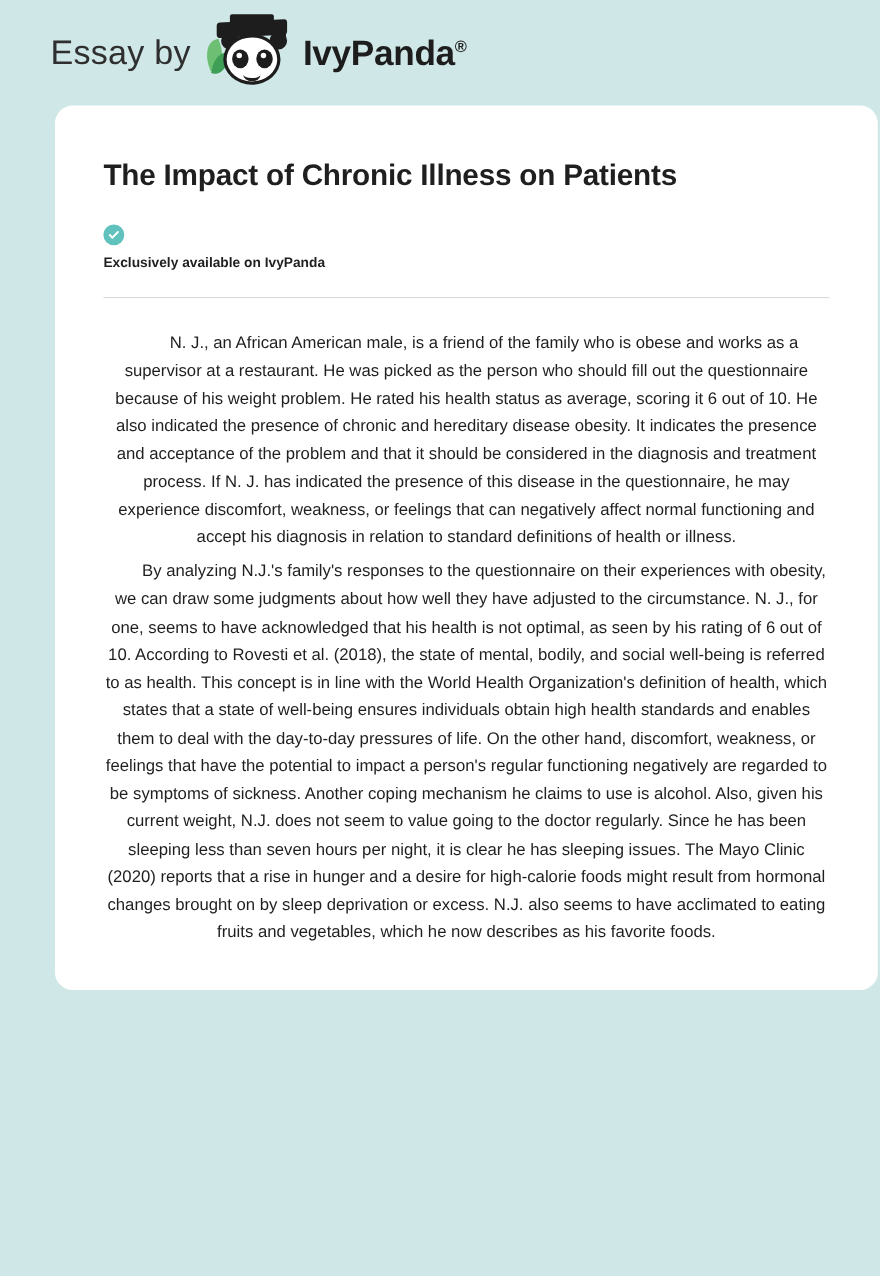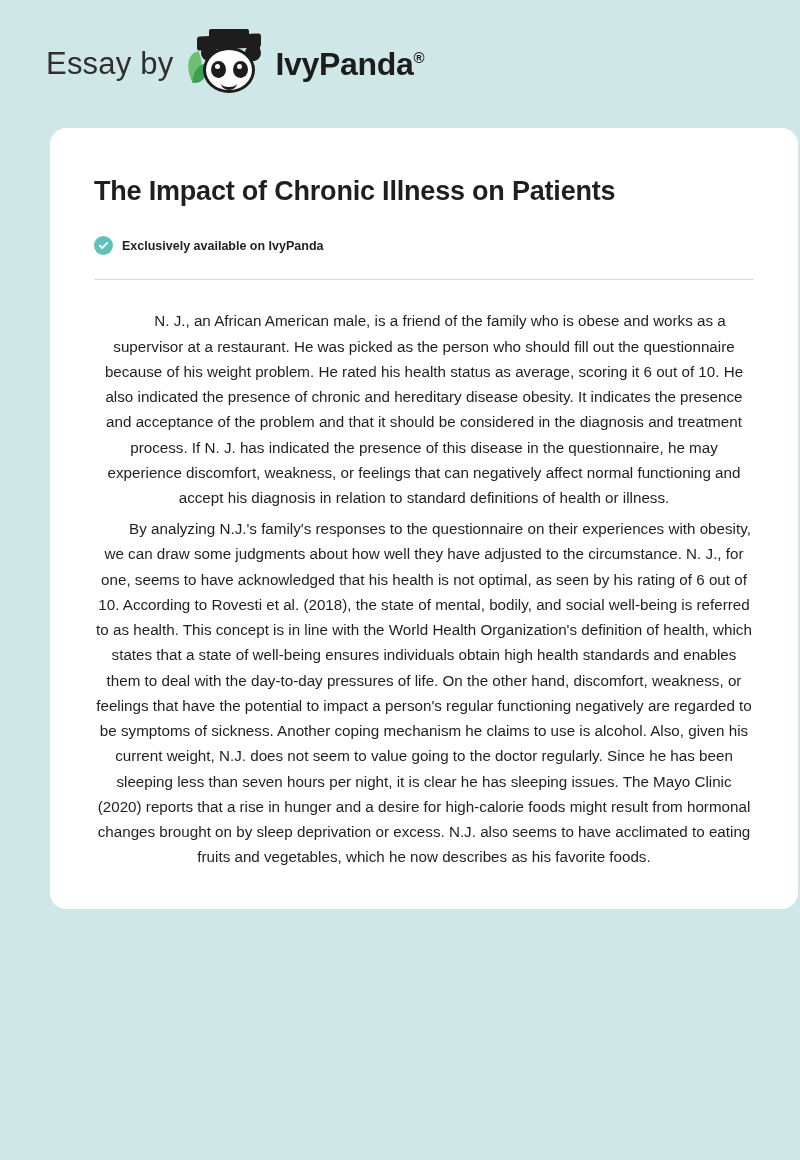--- a/index.html
+++ b/index.html
@@ -15,21 +15,21 @@
   }
   .page {
     width: 800px;
     min-height: 1160px;
     box-sizing: border-box;
     position: relative;
   }
 
   
   .header {
-    height: 128px;
+    height: 96px;
     display: flex;
     align-items: center;
     padding-left: 46px;
     box-sizing: border-box;
   }
   .brand {
     display: flex;
     align-items: center;
     gap: 12px;
   }
@@ -171,23 +171,24 @@
   h1.doc-title {
     font-size: 27px;
     line-height: 1.42;
     color: #1f1f1f;
     margin: 0 0 26px 0;
     font-weight: bold;
     letter-spacing: -0.2px;
   }
   .badge-row {
     display: flex;
-    align-items: center;
+    align-items: flex-start;
     gap: 9px;
     margin-bottom: 24px;
+    flex-direction: column;
   }
   .check-icon {
     width: 19px;
     height: 19px;
     border-radius: 50%;
     background: #61c2bd;
     display: flex;
     align-items: center;
     justify-content: center;
   }

